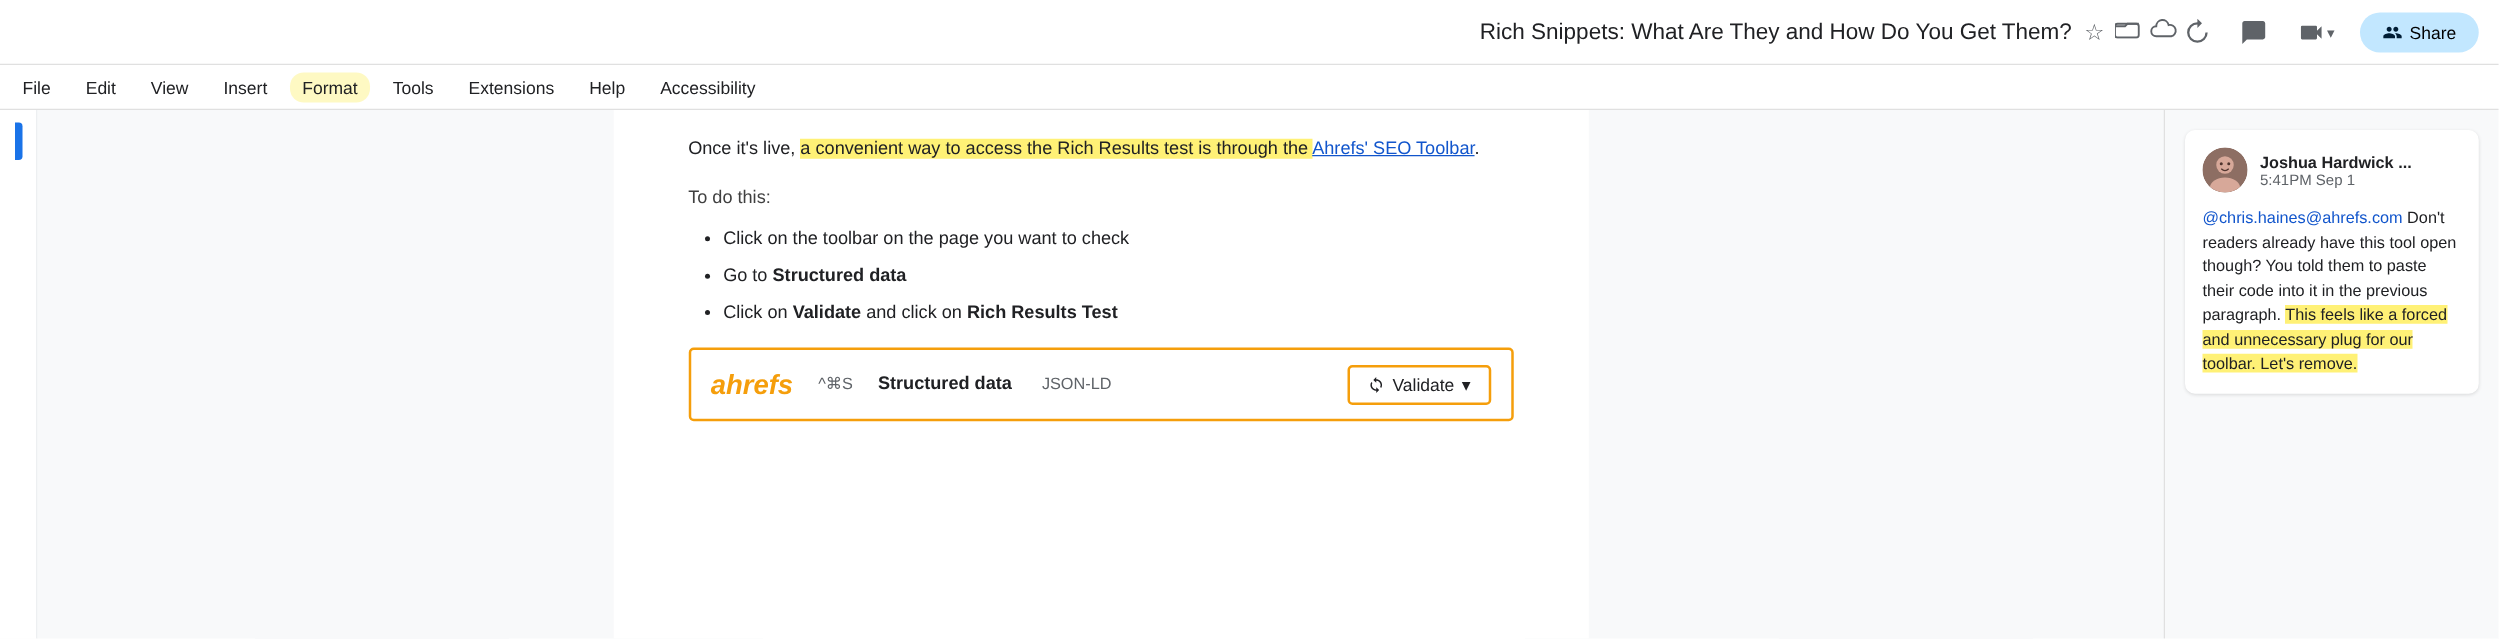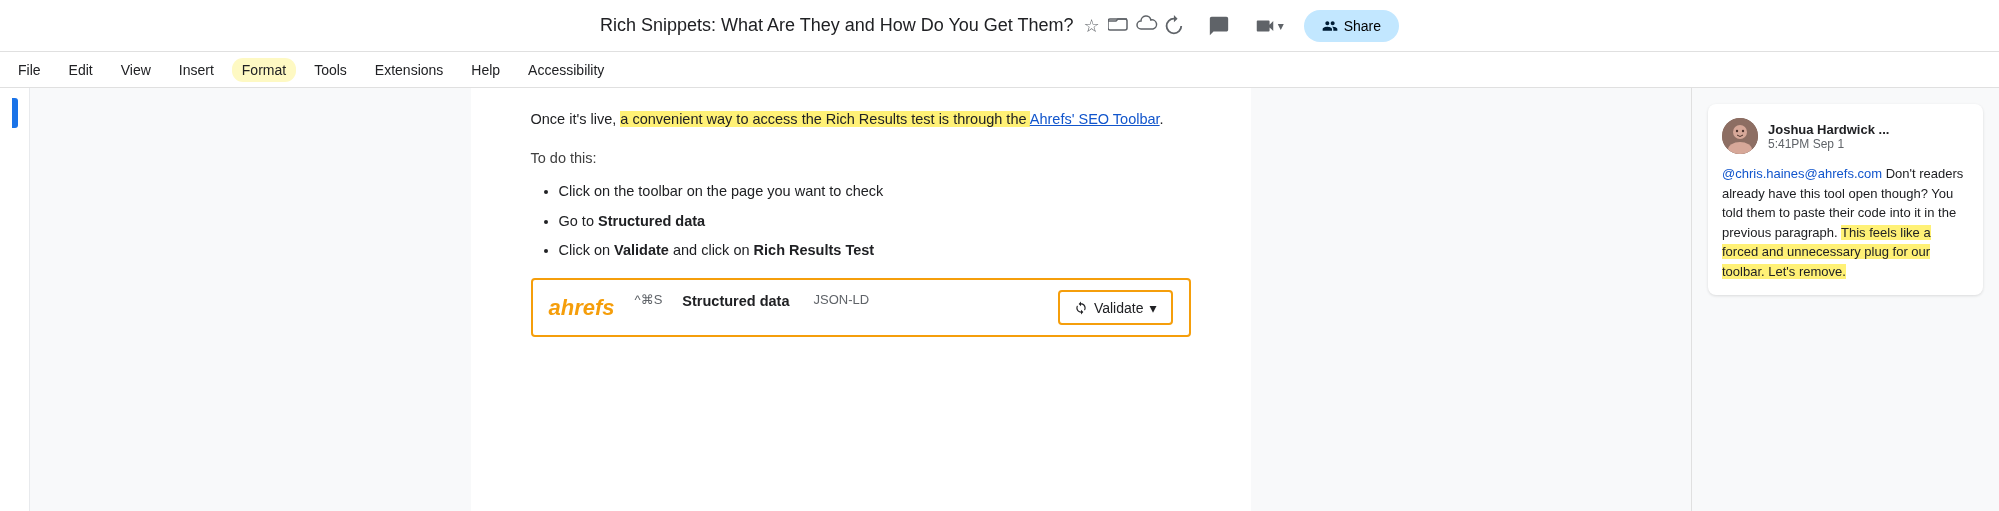--- a/index.html
+++ b/index.html
@@ -10,21 +10,21 @@
       height: 511px;
       overflow: hidden;
       display: flex;
       flex-direction: column;
     }
 
     
     .title-bar {
       display: flex;
       align-items: center;
-      justify-content: center;
+      justify-content: flex-end;
       padding: 8px 16px;
       border-bottom: 1px solid #e0e0e0;
       height: 52px;
       background: #fff;
     }
     .title-left {
       display: flex;
       align-items: center;
       gap: 10px;
     }
@@ -169,20 +169,21 @@
       font-size: 14.5px;
     }
 
     .bold { font-weight: bold; }
 
     
     .ahrefs-card {
       border: 2px solid #f59e0b;
       border-radius: 4px;
       display: flex;
+      align-items: center;
       padding: 10px 16px;
       gap: 20px;
       background: #fff;
       margin-top: 15px;
     }
     .ahrefs-logo {
       font-size: 20px;
       font-weight: 700;
       color: #f59e0b;
     }
@@ -211,21 +212,21 @@
       font-weight: 500;
       color: #202124;
       cursor: pointer;
       display: flex;
       align-items: center;
       gap: 6px;
     }
 
     
     .comment-panel {
-      width: 308px;
+      width: 268px;
       background: #f8f9fa;
       border-left: 1px solid #e0e0e0;
       padding: 16px;
       overflow: hidden;
     }
 
     .comment-card {
       background: #fff;
       border-radius: 8px;
       padding: 14px;

